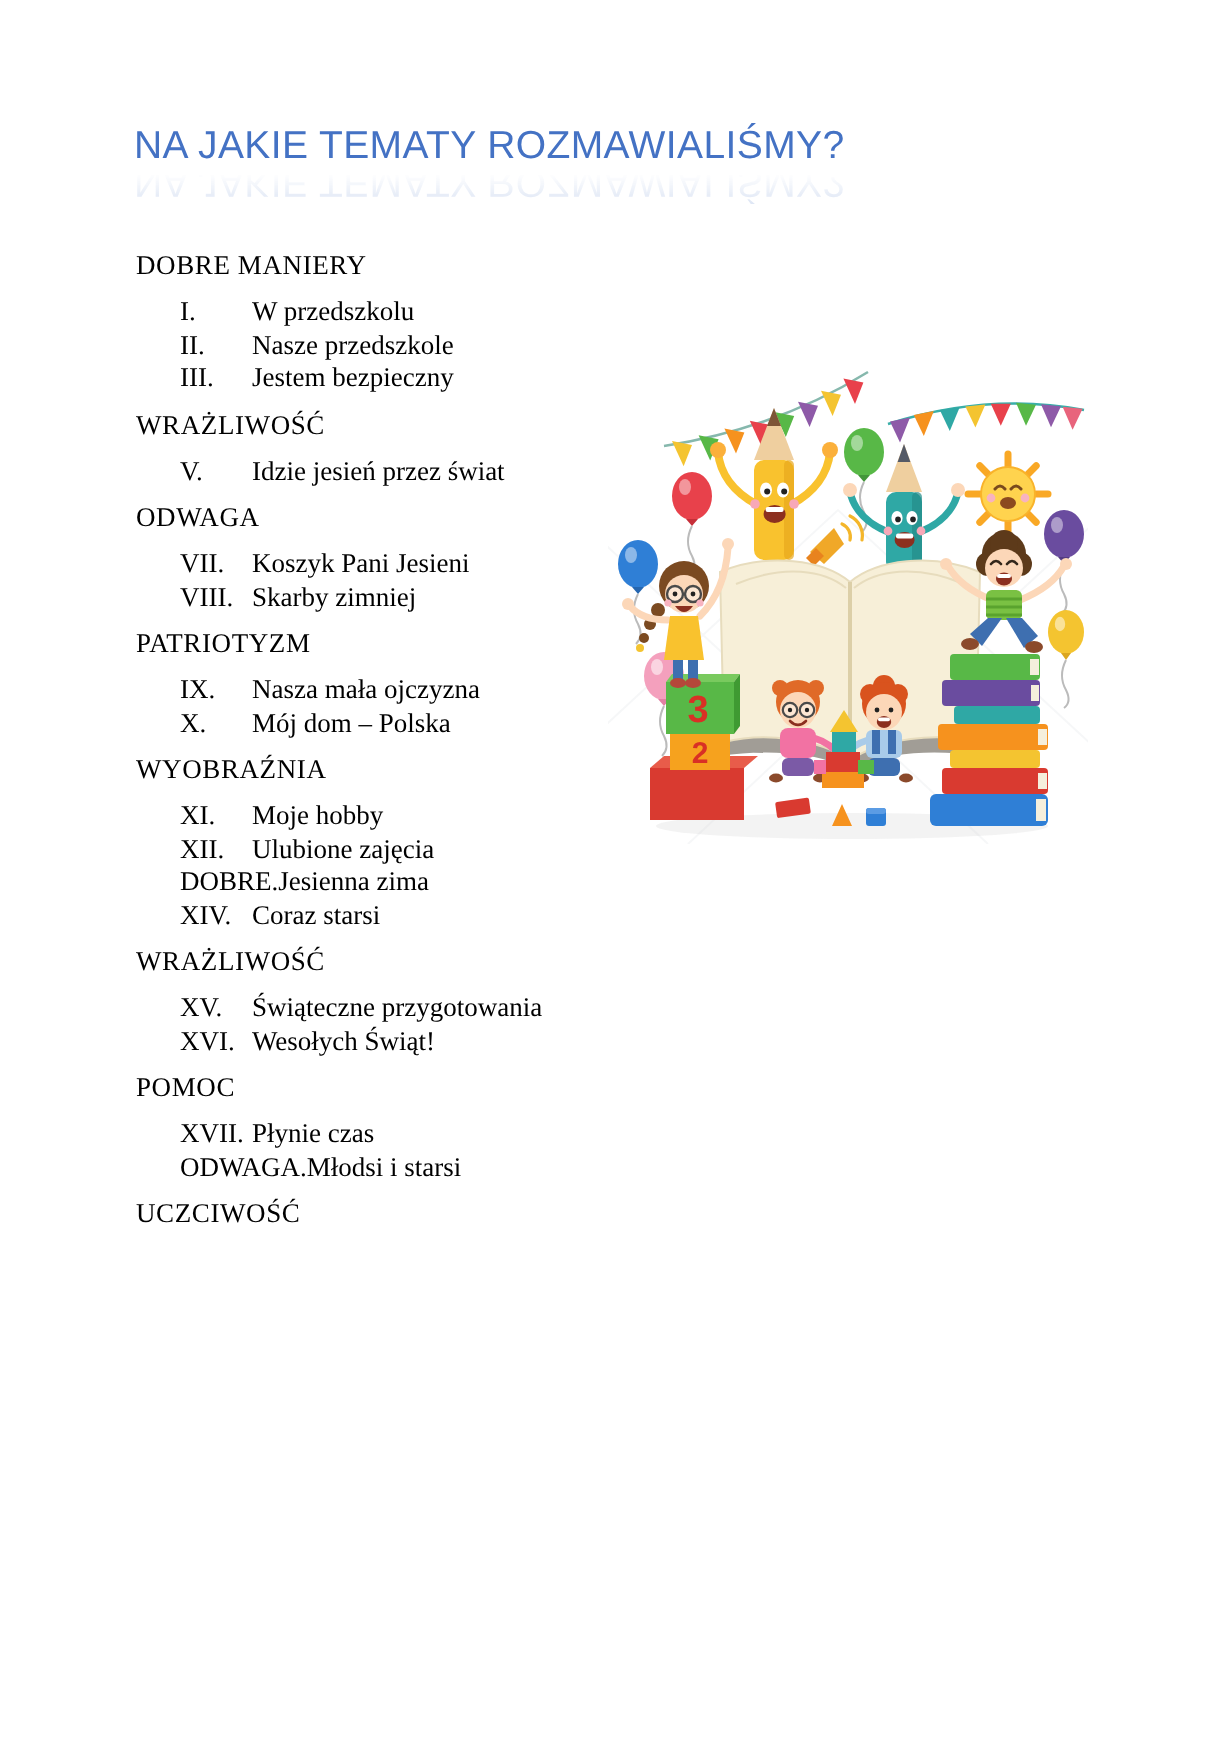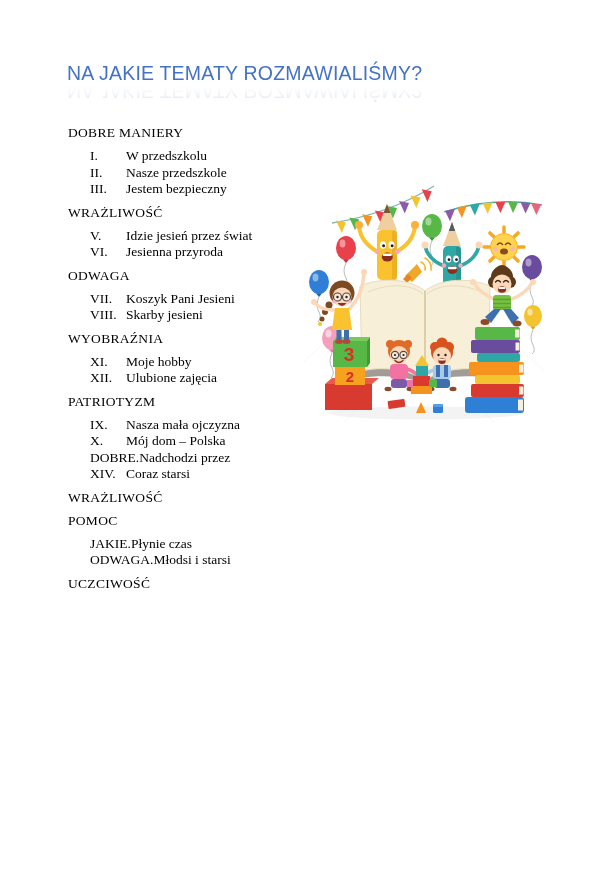--- a/index.html
+++ b/index.html
@@ -59,81 +59,85 @@
         <span class="txt">Jestem bezpieczny</span>
       </div>
     </div>
 
     <div class="section">
       <h2 class="sec-h">WRAŻLIWOŚĆ</h2>
       <div class="item">
         <span class="num">V.</span>
         <span class="txt">Idzie jesień przez świat</span>
       </div>
-      <div class="item">
-        <span class="num">VI.</span>
-        <span class="txt">Jesienna przyroda</span>
-      </div>
     </div>
 
     <div class="section">
       <h2 class="sec-h">ODWAGA</h2>
       <div class="item">
         <span class="num">VII.</span>
         <span class="txt">Koszyk Pani Jesieni</span>
       </div>
       <div class="item">
         <span class="num">VIII.</span>
-        <span class="txt">Skarby jesieni</span>
+        <span class="txt">Skarby zimniej</span>
+      </div>
+    </div>
+
+    <div class="section">
+      <h2 class="sec-h">PATRIOTYZM</h2>
+      <div class="item">
+        <span class="num">IX.</span>
+        <span class="txt">Nasza mała ojczyzna</span>
+      </div>
+      <div class="item">
+        <span class="num">X.</span>
+        <span class="txt">Mój dom – Polska</span>
       </div>
     </div>
 
     <div class="section">
       <h2 class="sec-h">WYOBRAŹNIA</h2>
       <div class="item">
         <span class="num">XI.</span>
         <span class="txt">Moje hobby</span>
       </div>
       <div class="item">
         <span class="num">XII.</span>
         <span class="txt">Ulubione zajęcia</span>
       </div>
     </div>
 
     <div class="section">
-      <h2 class="sec-h">PATRIOTYZM</h2>
-      <div class="item">
-        <span class="num">IX.</span>
-        <span class="txt">Nasza mała ojczyzna</span>
-      </div>
-      <div class="item">
-        <span class="num">X.</span>
-        <span class="txt">Mój dom – Polska</span>
-      </div>
-    </div>
-
-    <div class="section">
       <div class="item">
         <span class="num">DOBRE.</span>
-        <span class="txt">Nadchodzi przez</span>
+        <span class="txt">Jesienna zima</span>
       </div>
       <div class="item">
         <span class="num">XIV.</span>
         <span class="txt">Coraz starsi</span>
       </div>
     </div>
 
     <div class="section">
       <h2 class="sec-h">WRAŻLIWOŚĆ</h2>
+      <div class="item">
+        <span class="num">XV.</span>
+        <span class="txt">Świąteczne przygotowania</span>
+      </div>
+      <div class="item">
+        <span class="num">XVI.</span>
+        <span class="txt">Wesołych Świąt!</span>
+      </div>
     </div>
 
     <div class="section">
       <h2 class="sec-h">POMOC</h2>
       <div class="item">
-        <span class="num">JAKIE.</span>
+        <span class="num">XVII.</span>
         <span class="txt">Płynie czas</span>
       </div>
       <div class="item">
         <span class="num">ODWAGA.</span>
         <span class="txt">Młodsi i starsi</span>
       </div>
     </div>
 
     <div class="section">
       <h2 class="sec-h">UCZCIWOŚĆ</h2>

